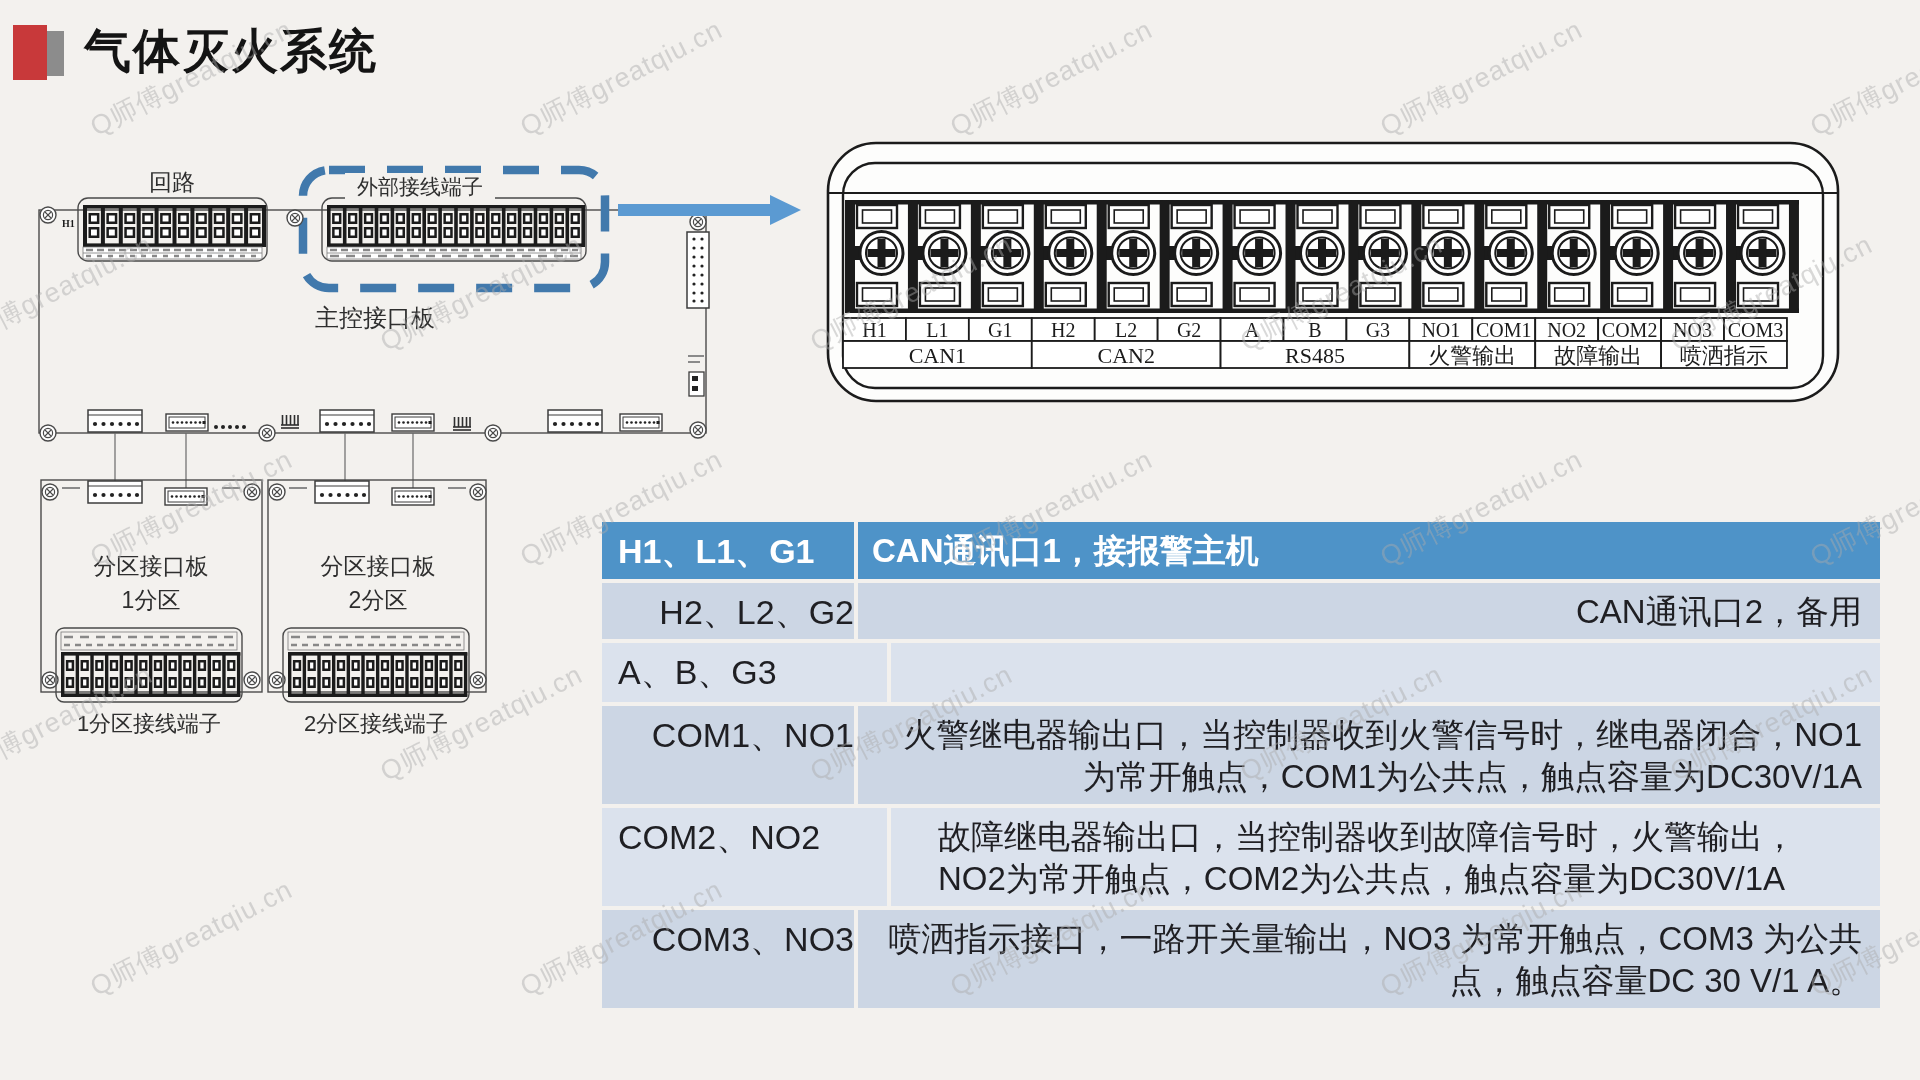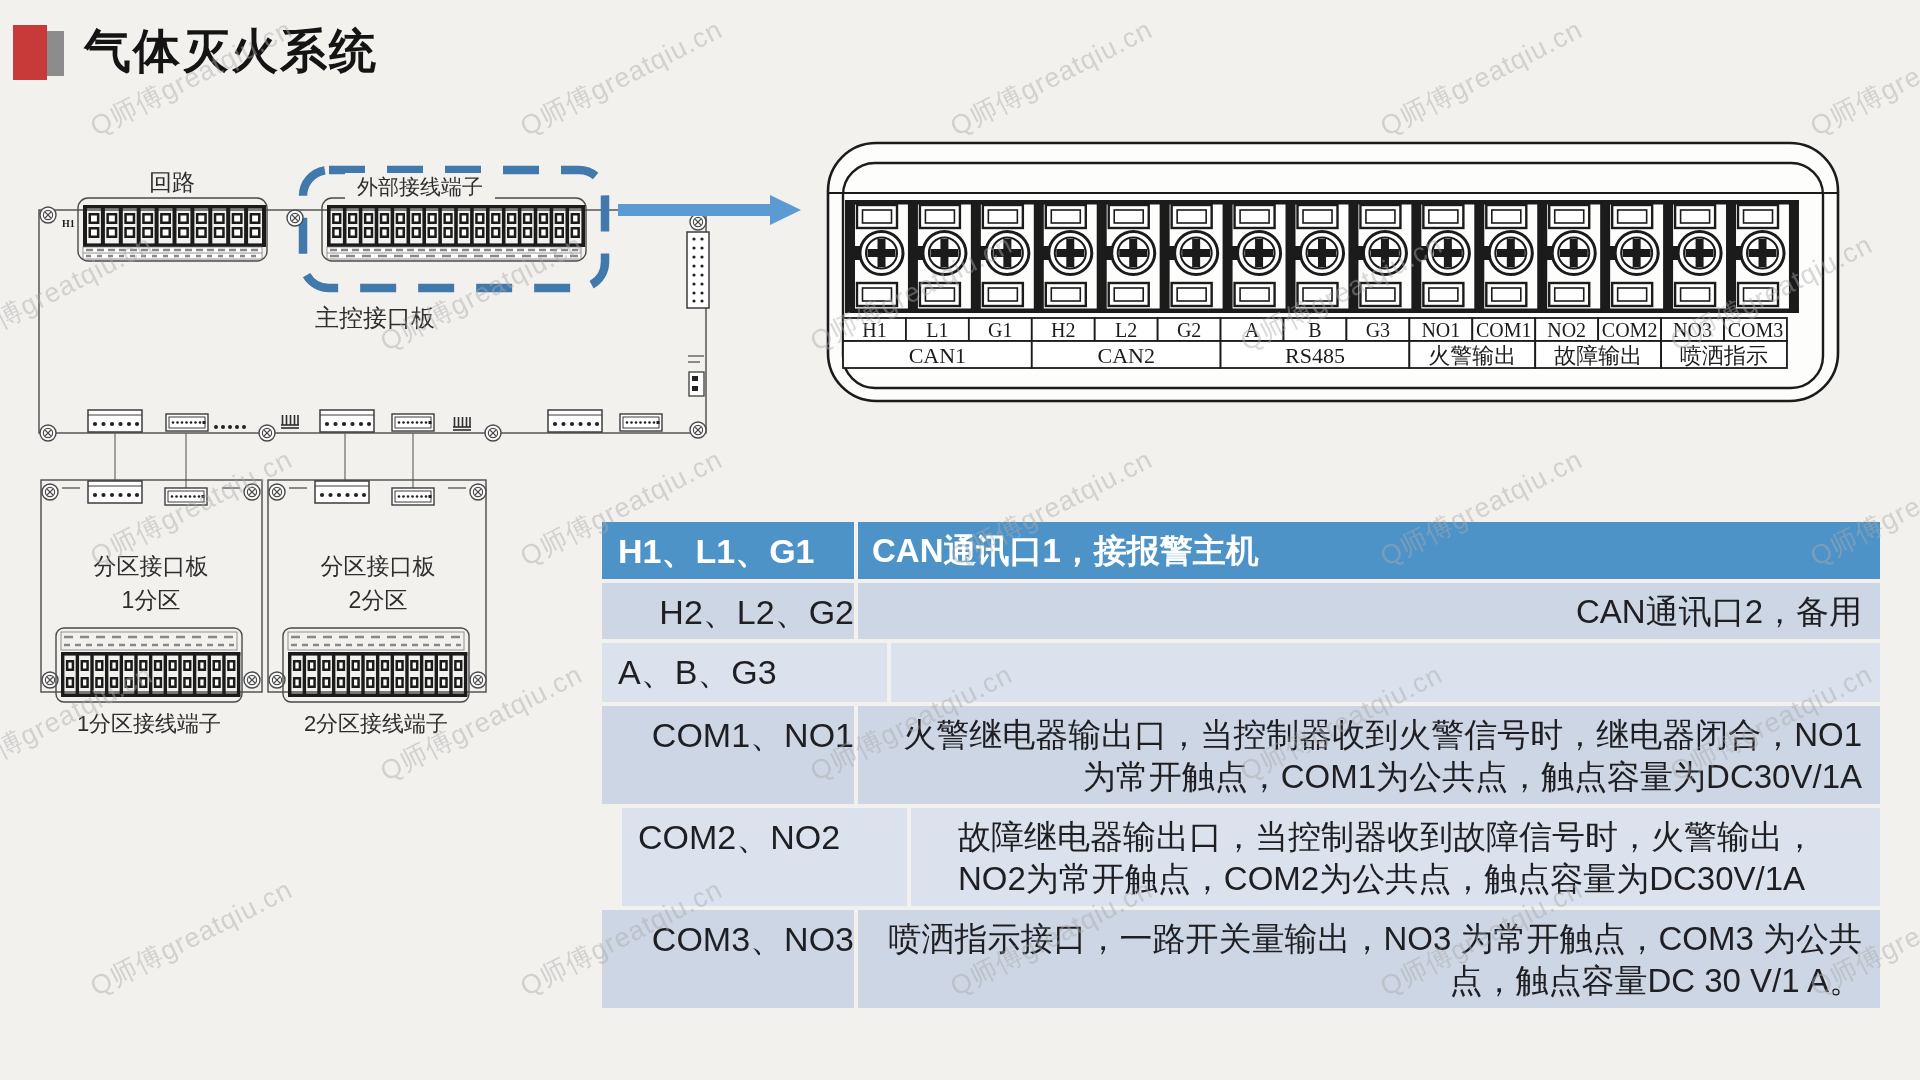--- a/index.html
+++ b/index.html
@@ -614,21 +614,21 @@
       </div>
       <div class="trow alt1" style="min-height: 59px;">
         <div class="tcol1">A、B、G3</div>
         <div class="tdiv"></div>
       </div>
       <div class="trow alt0" style="min-height: 98px;">
         <div class="tcol1">COM1、NO1</div>
         <div class="tdiv"></div>
         <div class="tcol2">火警继电器输出口，当控制器收到火警信号时，继电器闭合，NO1为常开触点，COM1为公共点，触点容量为DC30V/1A</div>
       </div>
-      <div class="trow alt1" style="min-height: 98px; margin-left: 20px;">
+      <div class="trow alt1" style="min-height: 98px;">
         <div class="tcol1">COM2、NO2</div>
         <div class="tdiv"></div>
         <div class="tcol2">故障继电器输出口，当控制器收到故障信号时，火警输出，NO2为常开触点，COM2为公共点，触点容量为DC30V/1A</div>
       </div>
       <div class="trow alt0" style="min-height: 98px;">
         <div class="tcol1">COM3、NO3</div>
         <div class="tdiv"></div>
         <div class="tcol2">喷洒指示接口，一路开关量输出，NO3 为常开触点，COM3 为公共点，触点容量DC 30 V/1 A。</div>
       </div>
     </div>

